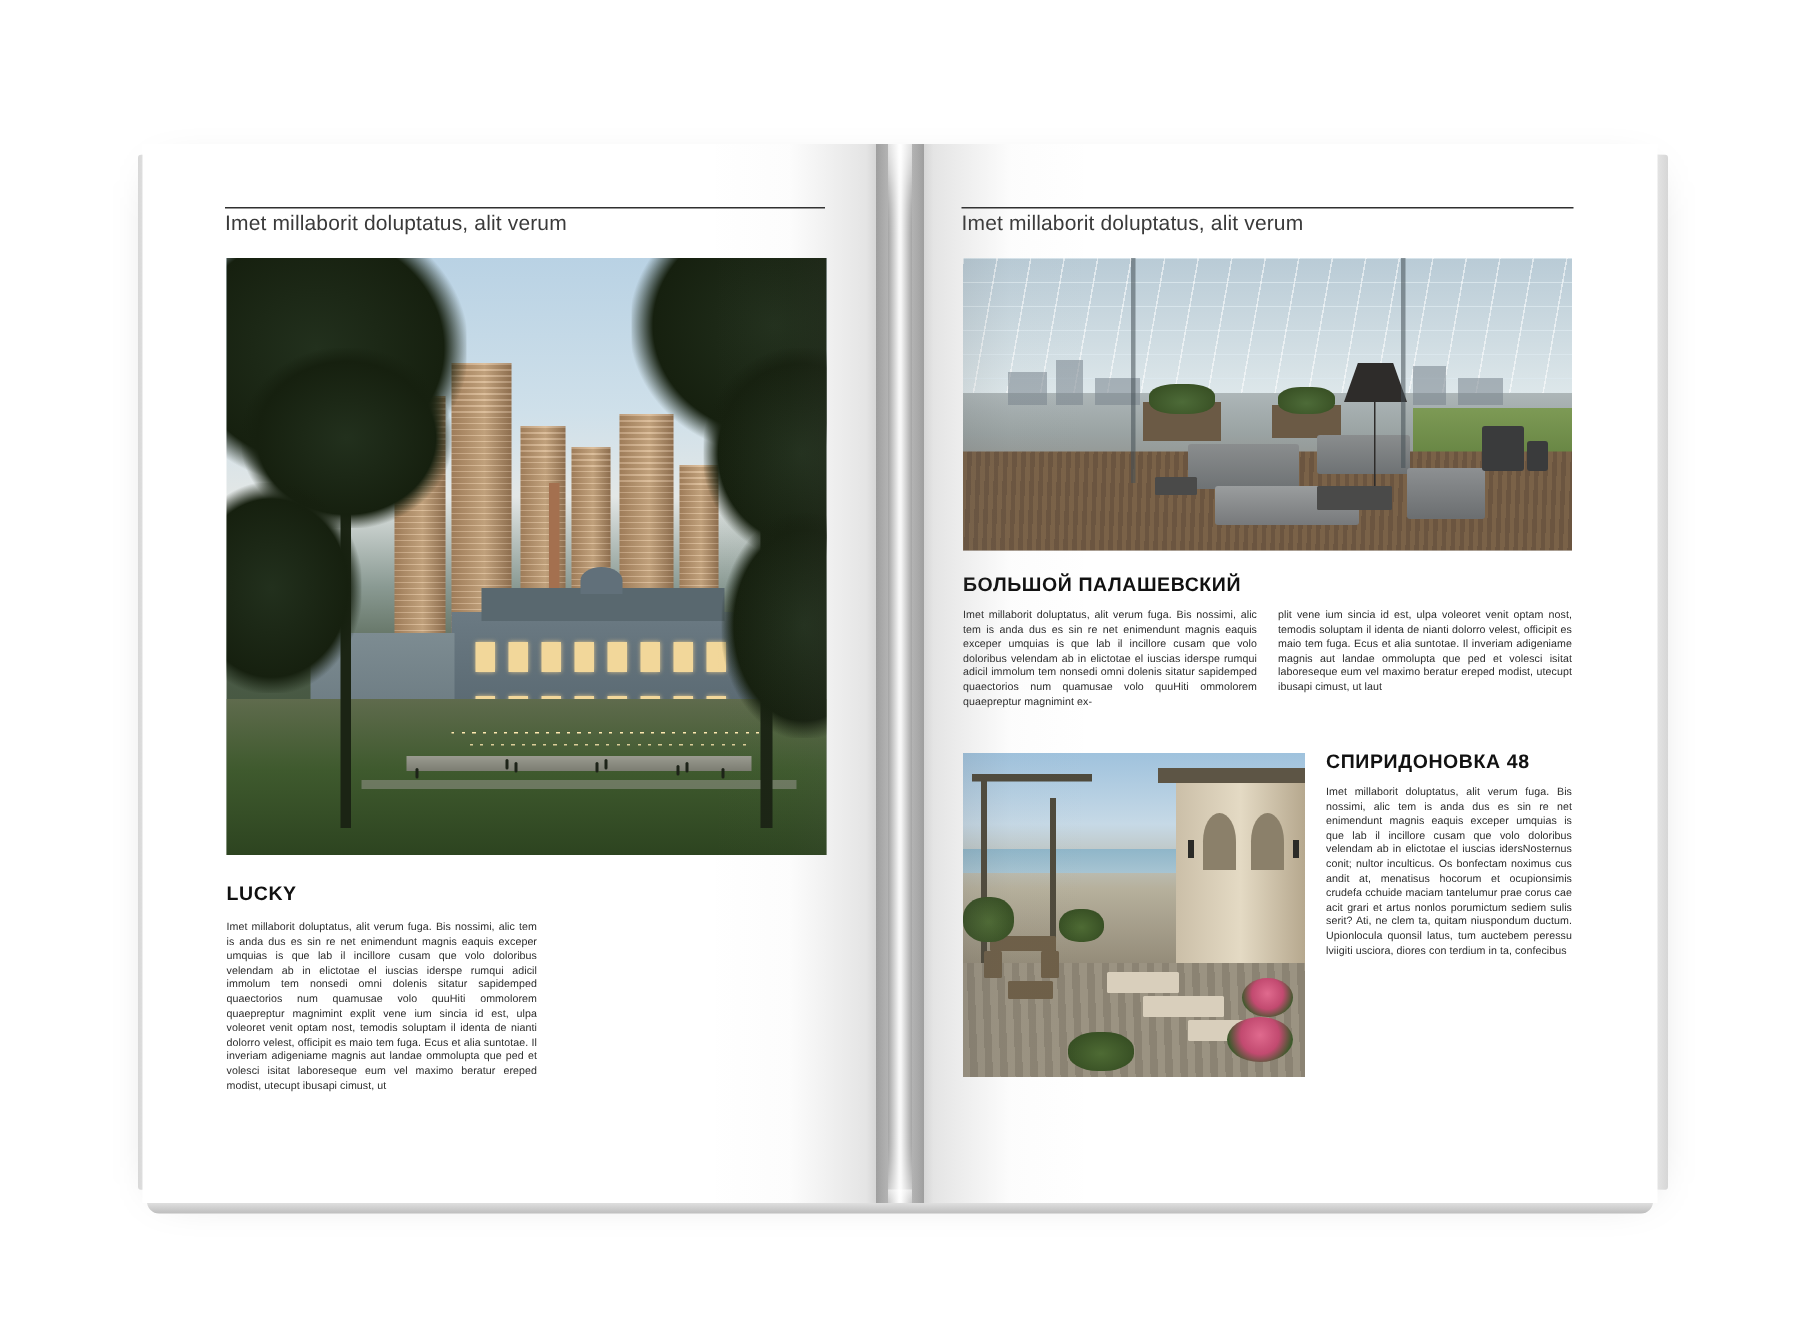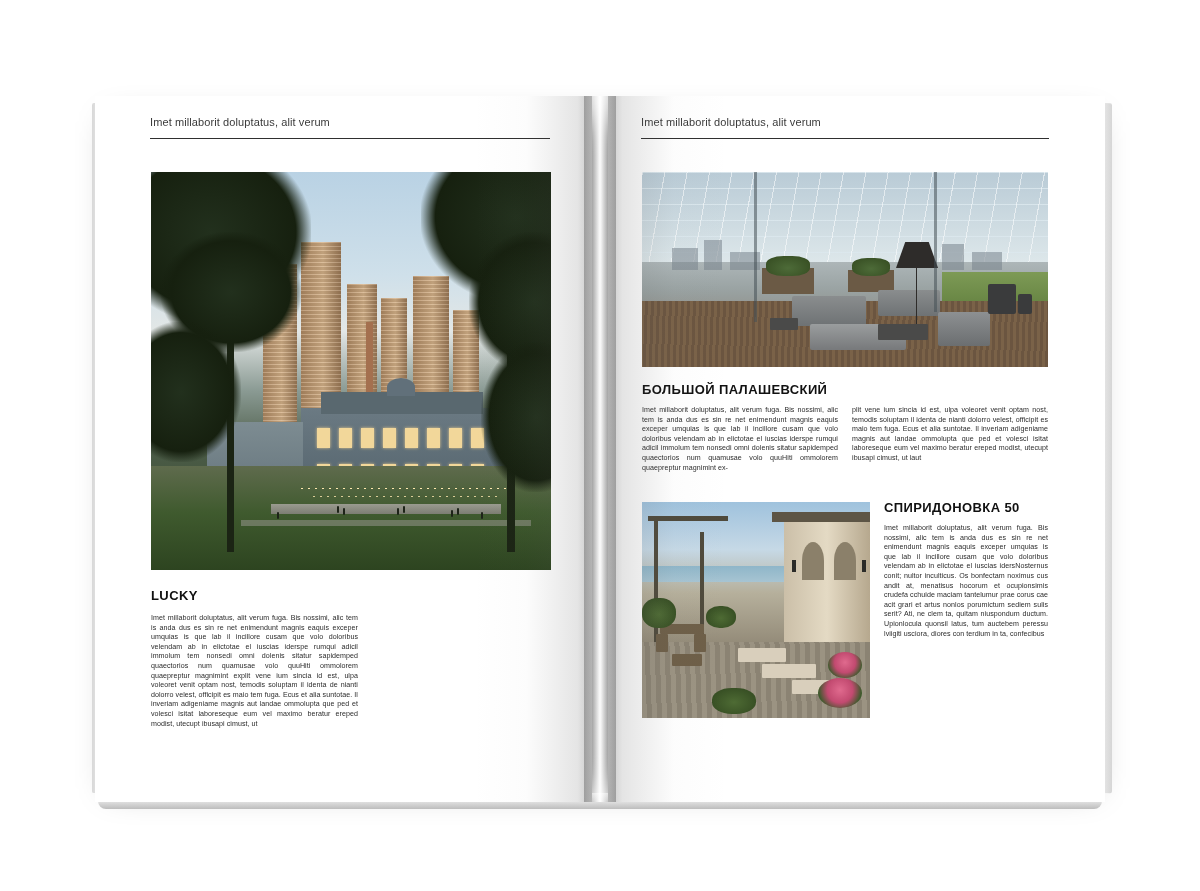--- a/index.html
+++ b/index.html
@@ -93,22 +93,22 @@
   }
 
   
   .page-inner {
     position: absolute;
     inset: 0;
   }
 
   .running-head {
     position: absolute;
-    top: 20px;
-    font-size: 11px;
+    top: 44px;
+    font-size: 14px;
     color: #3a3a3a;
     letter-spacing: 0.1px;
   }
   .rule {
     position: absolute;
     height: 1px;
     background: #2f2f2f;
   }
 
   .headline {
@@ -452,21 +452,21 @@
           <div class="furniture" style="left:52px; top:132px; width:12px; height:18px;"></div>
           <div class="furniture" style="left:30px; top:152px; width:30px; height:12px;"></div>
 
           <div class="greenery" style="left:0px; top:96px; width:34px; height:30px;"></div>
           <div class="greenery" style="left:64px; top:104px; width:30px; height:22px;"></div>
           <div class="flower" style="left:186px; top:150px; width:34px; height:26px;"></div>
           <div class="flower" style="left:176px; top:176px; width:44px; height:30px;"></div>
           <div class="greenery" style="left:70px; top:186px; width:44px; height:26px;"></div>
         </div>
 
-        <h2 class="headline" style="left:276px; top:404px; margin:0;">СПИРИДОНОВКА 50</h2>
+        <h2 class="headline" style="left:276px; top:404px; margin:0;">СПИРИДОНОВКА 48</h2>
         <div class="body-col" style="left:276px; top:428px; width:164px;">Imet millaborit doluptatus, alit verum fuga. Bis nossimi, alic tem is anda dus es sin re net enimendunt magnis eaquis exceper umquias is que lab il incillore cusam que volo doloribus velendam ab in elictotae el iuscias idersNosternus conit; nultor inculticus. Os bonfectam noximus cus andit at, menatisus hocorum et ocupionsimis crudefa cchuide maciam tantelumur prae corus cae acit grari et artus nonlos porumictum sediem sulis serit? Ati, ne clem ta, quitam niuspondum ductum. Upionlocula quonsil latus, tum auctebem peressu lviigiti usciora, diores con terdium in ta, confecibus</div>
       </div>
       <div class="curve curve-right"></div>
     </div>
 
     <div class="gutter"></div>
   </div>
 </div>
 
 </body></html>

